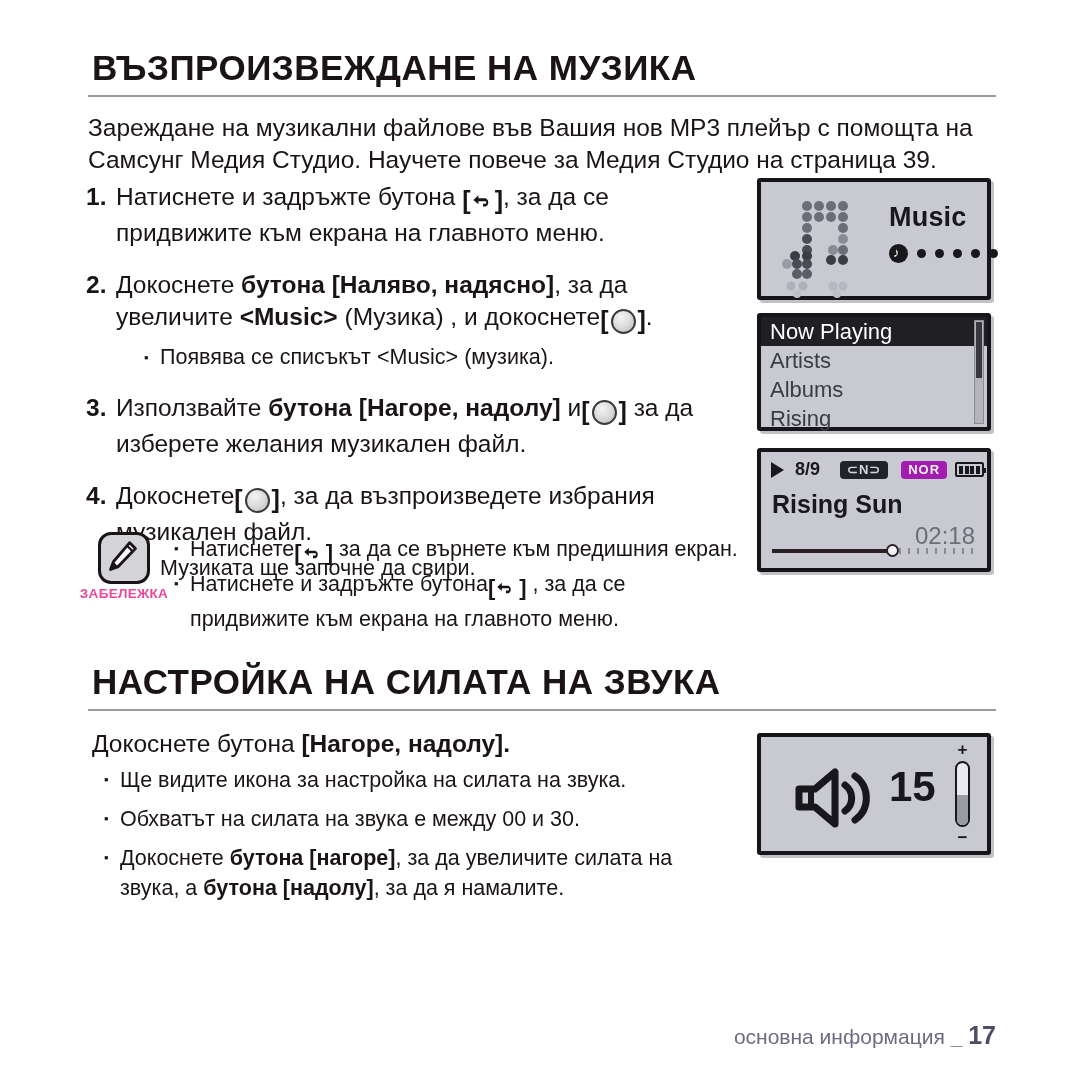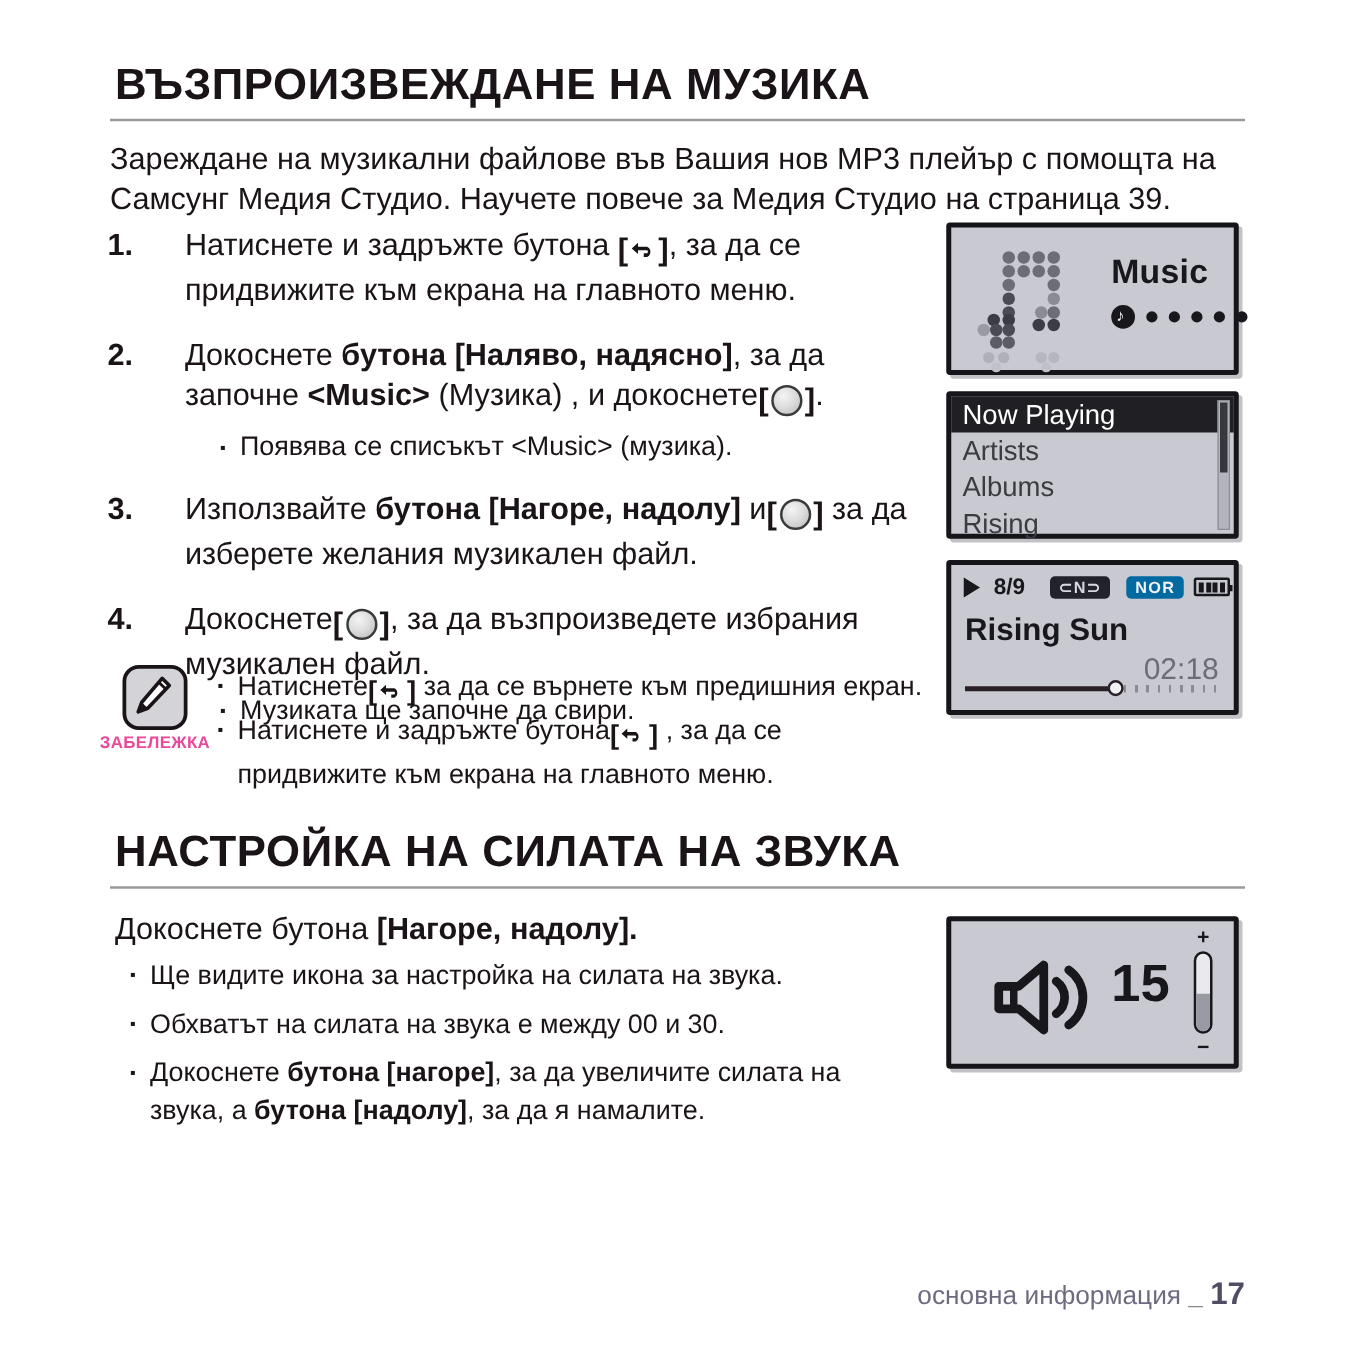--- a/index.html
+++ b/index.html
@@ -59,21 +59,20 @@
     font-size: 24.5px;
     font-weight: bold;
     width: 30px;
     flex: 0 0 30px;
     line-height: 32px;
   }
   .step-body {
     font-size: 24.5px;
     line-height: 32px;
     flex: 1;
-    margin-left: 32px;
   }
   .step-gap { height: 16px; }
 
   .bullets { margin-top: 6px; }
   .bullet {
     display: flex;
     align-items: flex-start;
     font-size: 21.5px;
     line-height: 29px;
     margin-left: 28px;
@@ -238,21 +237,21 @@
     border-top: 8px solid transparent;
     border-bottom: 8px solid transparent;
   }
   .np-count { font-size: 18px; font-weight: bold; color: #17171c; margin-left: 3px; }
   .badge {
     font-size: 13px; font-weight: bold; letter-spacing: 1px;
     padding: 2px 7px; border-radius: 4px;
     line-height: 14px;
   }
   .badge-dark { background: #22222a; color: #d6d6de; margin-left: 12px; }
-  .badge-gray { background: #0369a1; color: #f2f2f6; margin-left: 5px; }
+  .badge-gray { background: #a21caf; color: #f2f2f6; margin-left: 5px; }
   .batt {
     margin-left: auto;
     width: 29px; height: 15px;
     border: 2px solid #17171c; border-radius: 2px;
     position: relative; box-sizing: border-box;
     display: flex; align-items: center; gap: 1.5px;
     padding: 0 2px;
   }
   .batt::after {
     content: ""; position: absolute; right: -4px; top: 4px;
@@ -354,21 +353,21 @@
     </div>
 
     <div class="step-gap"></div>
 
     <div class="step">
       <div class="step-num">2.</div>
       <div class="step-body">
         <span>Докоснете</span>
         <b>бутона [Наляво, надясно]</b><span>, за да</span>
         <div>
-          <span>започне</span>
+          <span>увеличите</span>
           <b>&lt;Music&gt;</b>
           <span>(Музика) , и докоснете</span><span class="inline-btn"><span class="brk">[</span><span class="ico-circle"></span><span class="brk">]</span></span><span>.</span>
         </div>
         <div class="bullets">
           <div class="bullet">
             <span class="dot">▪</span>
             <span class="btext">Появява се списъкът &lt;Music&gt; (музика).</span>
           </div>
         </div>
       </div>

